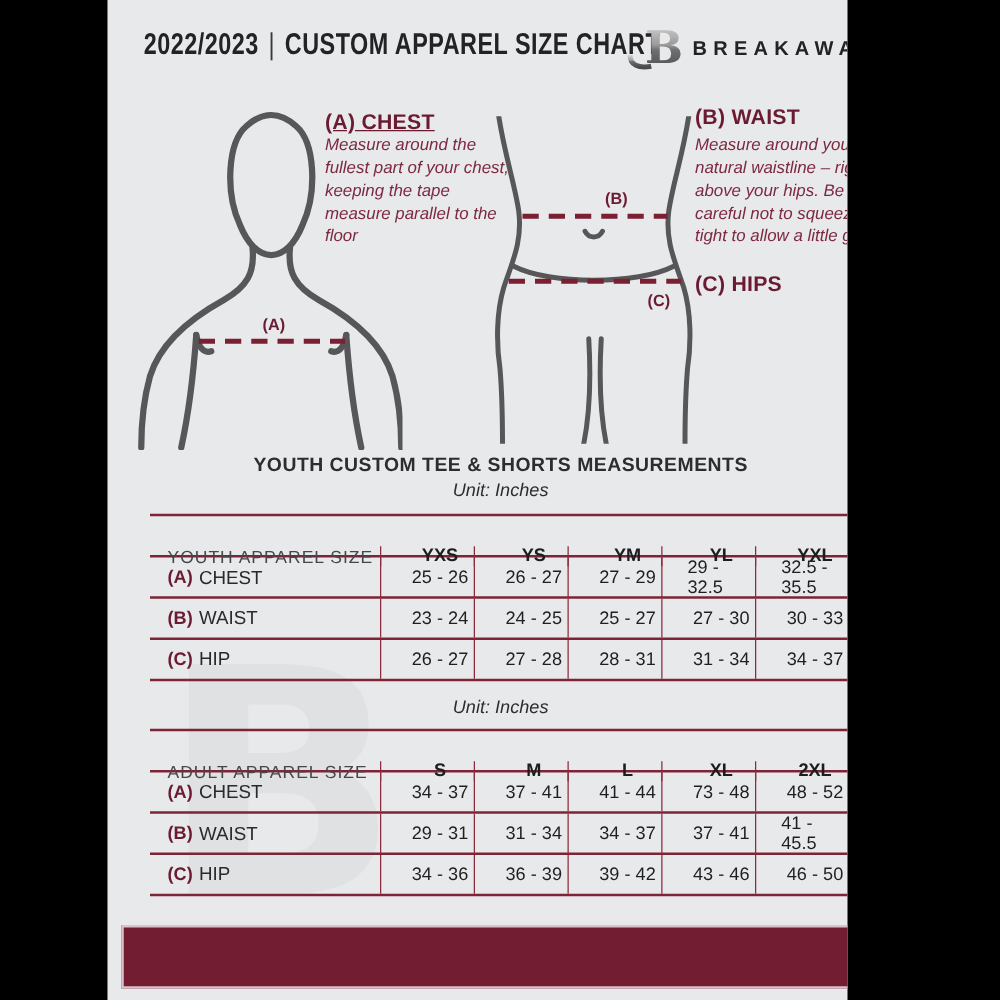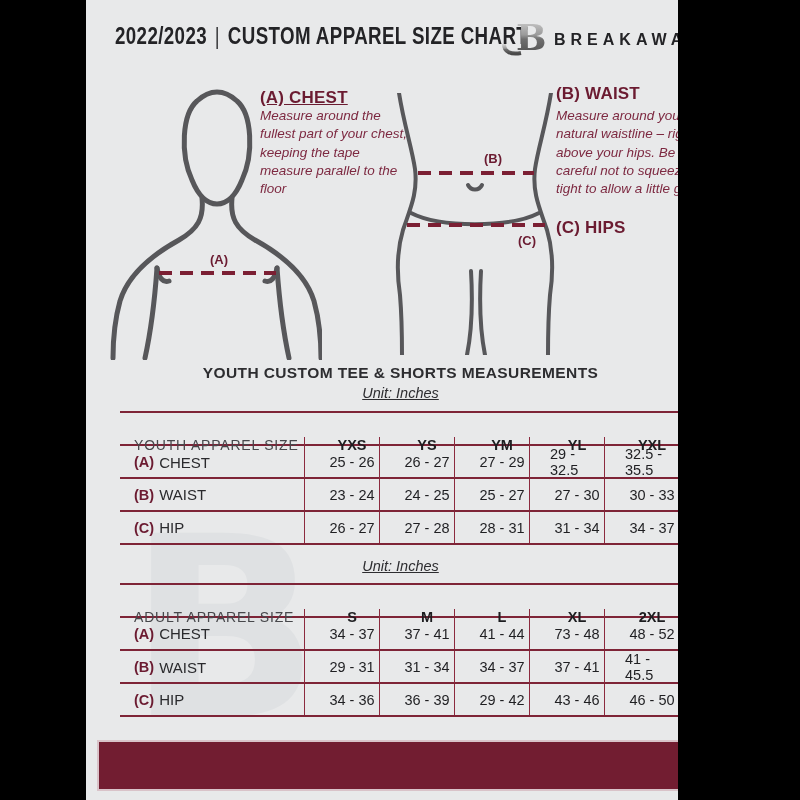--- a/index.html
+++ b/index.html
@@ -24,21 +24,21 @@
   #ins-c-h{left:470px;top:218px;} #ins-c-t{left:470px;top:241px;width:168px;}
 
   .fig{position:absolute;}
   #fig-upper{left:14px;top:76px;}
   #fig-lower{left:304px;top:93px;}
 
   
   .sec-title{position:absolute;left:0;width:100%;text-align:center;font-weight:700;
              font-size:15.5px;letter-spacing:.4px;color:#2d2d30;}
   .sec-unit{position:absolute;left:0;width:100%;text-align:center;font-style:italic;
-            font-size:14.5px;color:#2d2d30;text-decoration:underline;}
+            font-size:14.5px;color:#2d2d30;}
   #youth-title{top:364px;} #youth-unit{top:385px;}
   #adult-title{top:537px;} #adult-unit{top:558px;}
 
   
   .table{position:absolute;left:34px;width:559px;z-index:2;}
   #youth-table{top:411px;} #adult-table{top:583px;}
   .t-row{display:grid;grid-template-columns:184px repeat(5,75px);height:31px;
          border-top:2px solid #7e2437;}
   .t-row:last-child{border-bottom:2px solid #7e2437;}
   .cell{display:flex;align-items:center;justify-content:center;font-size:14.5px;
@@ -196,21 +196,21 @@
         <div class="cell">37 - 41</div>
         <div class="cell">41 - 45.5</div>
       </div>
       <div class="t-row">
         <div class="cell">
             <span class="row-prefix">(C)</span>
             <span class="row-label">HIP</span>
           </div>
         <div class="cell">34 - 36</div>
         <div class="cell">36 - 39</div>
-        <div class="cell">29 - 42</div>
+        <div class="cell">39 - 42</div>
         <div class="cell">43 - 46</div>
         <div class="cell">46 - 50</div>
       </div>
     </div>
 
     <div id="footer-bar"></div>
   </div>
 </div>
 
 </body></html>

